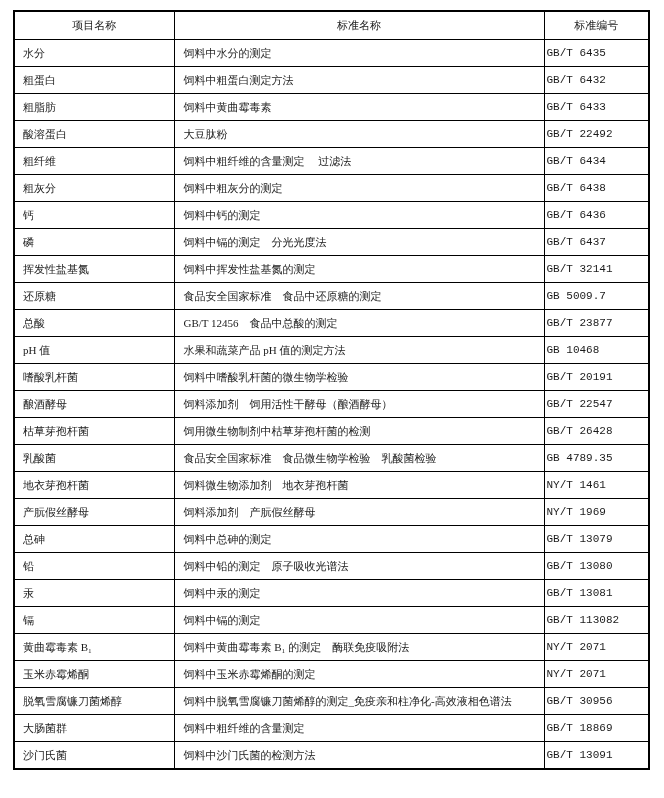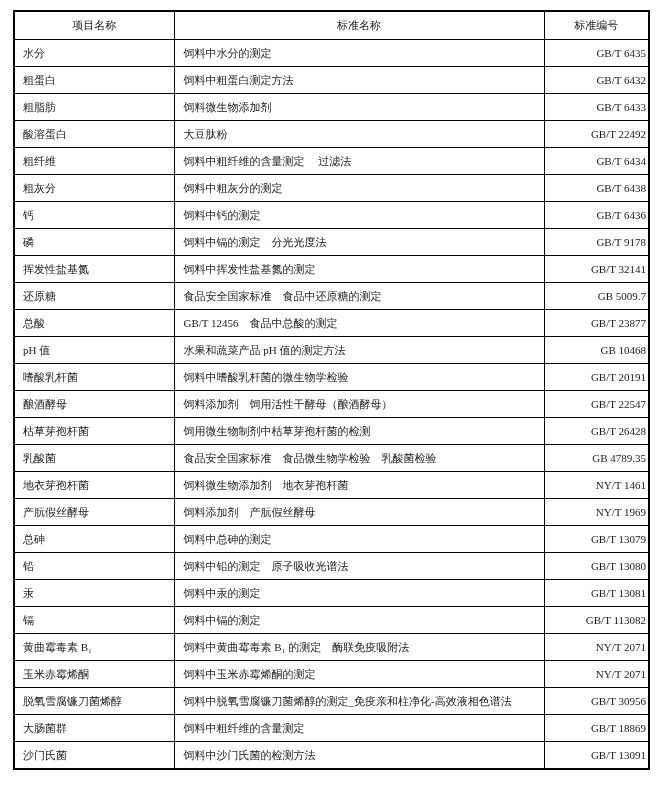--- a/index.html
+++ b/index.html
@@ -37,21 +37,21 @@
   th {
     height: 25px;
     text-align: center;
   }
   td {
     height: 24px;
     text-align: left;
   }
   td.cell-item { padding-left: 8px; }
   td.cell-name { padding-left: 9px; }
-  td.cell-no   { text-align: right; padding: 1px 2px; }
+  td.cell-no   { text-align: left; padding: 1px 2px; font-family: Liberation Mono, monospace; }
 </style>
 </head>
 <body>
 
 <table class="standards-table">
   <colgroup>
     <col class="col-item">
     <col class="col-name">
     <col class="col-no">
   </colgroup>
@@ -68,21 +68,21 @@
         <td class="cell-name">饲料中水分的测定</td>
         <td class="cell-no">GB/T 6435</td>
       </tr>
       <tr>
         <td class="cell-item">粗蛋白</td>
         <td class="cell-name">饲料中粗蛋白测定方法</td>
         <td class="cell-no">GB/T 6432</td>
       </tr>
       <tr>
         <td class="cell-item">粗脂肪</td>
-        <td class="cell-name">饲料微生物添加剂</td>
+        <td class="cell-name">饲料中黄曲霉毒素</td>
         <td class="cell-no">GB/T 6433</td>
       </tr>
       <tr>
         <td class="cell-item">酸溶蛋白</td>
         <td class="cell-name">大豆肽粉</td>
         <td class="cell-no">GB/T 22492</td>
       </tr>
       <tr>
         <td class="cell-item">粗纤维</td>
         <td class="cell-name">饲料中粗纤维的含量测定　 过滤法</td>
@@ -94,21 +94,21 @@
         <td class="cell-no">GB/T 6438</td>
       </tr>
       <tr>
         <td class="cell-item">钙</td>
         <td class="cell-name">饲料中钙的测定</td>
         <td class="cell-no">GB/T 6436</td>
       </tr>
       <tr>
         <td class="cell-item">磷</td>
         <td class="cell-name">饲料中镉的测定　分光光度法</td>
-        <td class="cell-no">GB/T 9178</td>
+        <td class="cell-no">GB/T 6437</td>
       </tr>
       <tr>
         <td class="cell-item">挥发性盐基氮</td>
         <td class="cell-name">饲料中挥发性盐基氮的测定</td>
         <td class="cell-no">GB/T 32141</td>
       </tr>
       <tr>
         <td class="cell-item">还原糖</td>
         <td class="cell-name">食品安全国家标准　食品中还原糖的测定</td>
         <td class="cell-no">GB 5009.7</td>

